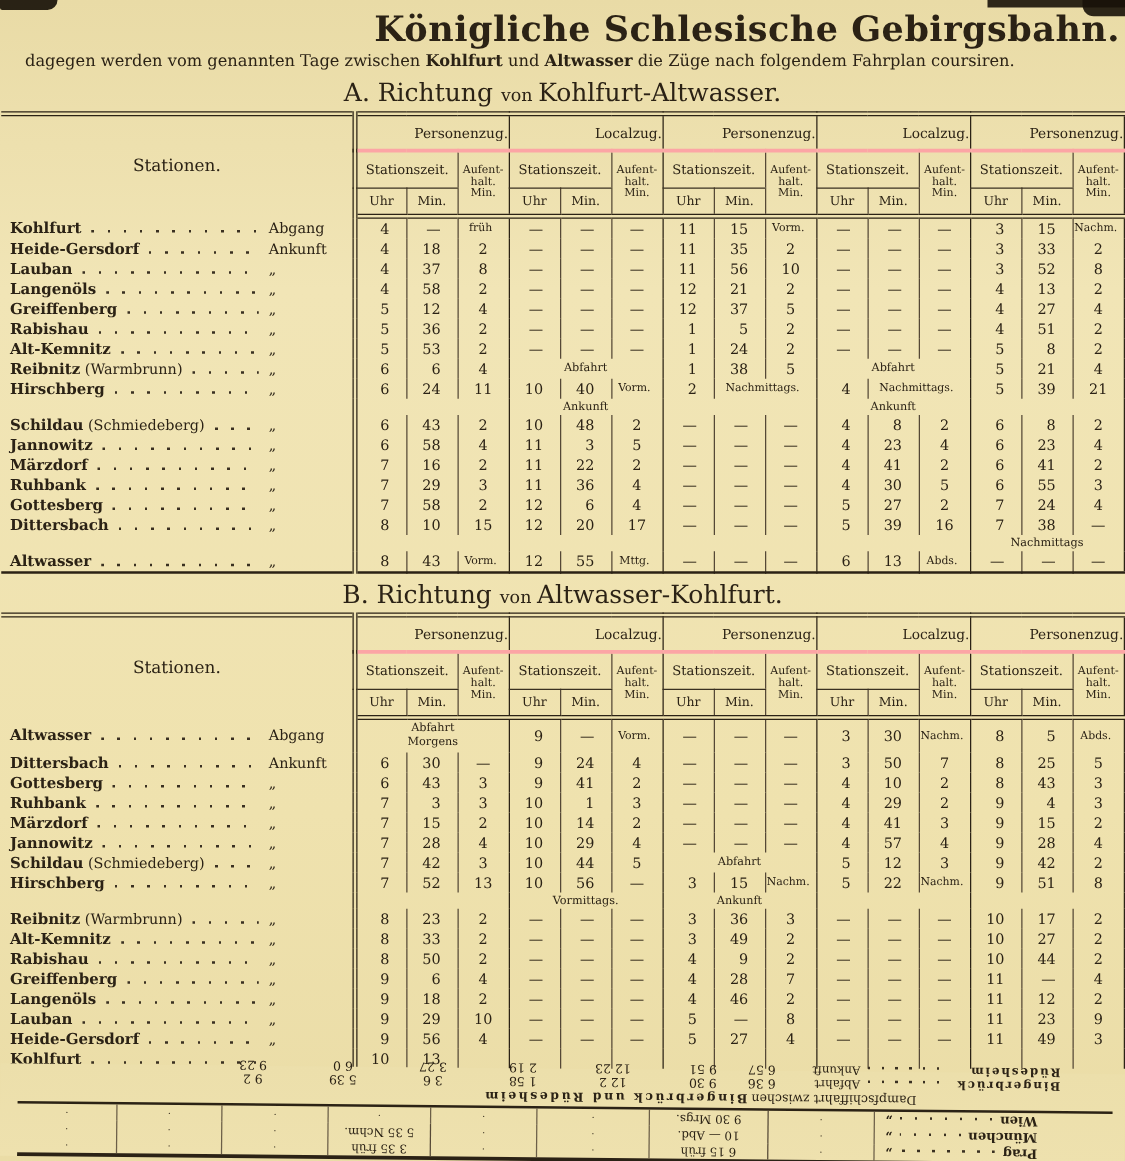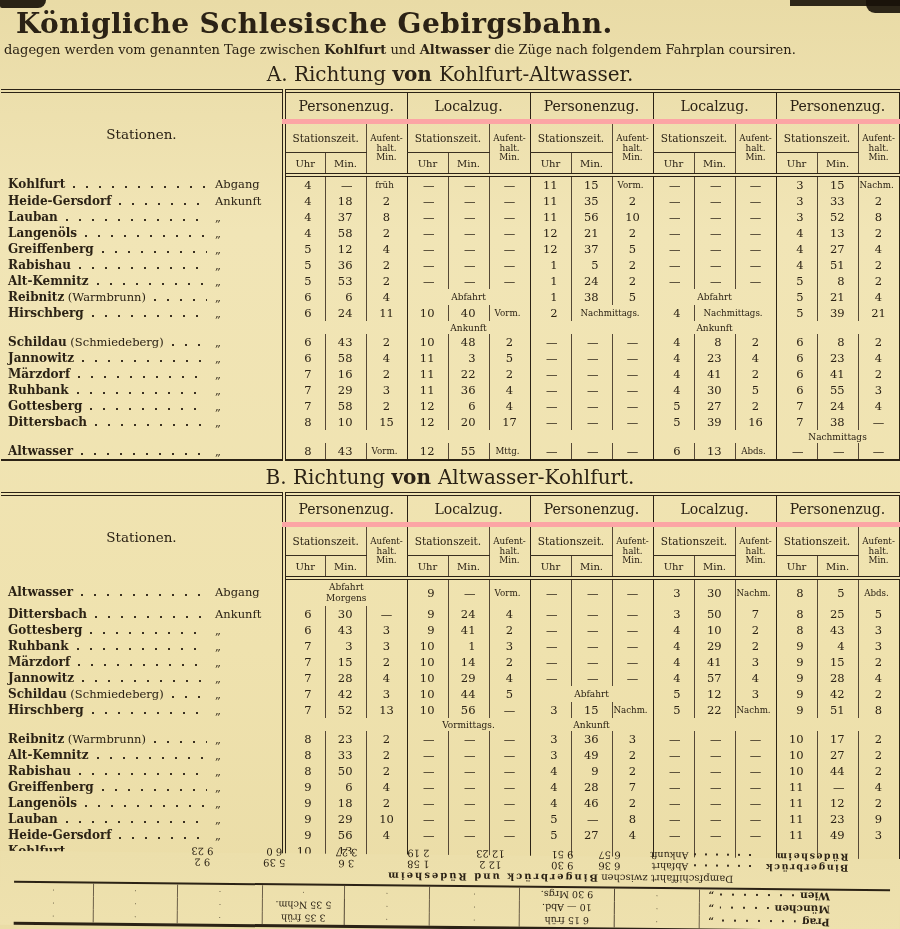--- a/index.html
+++ b/index.html
@@ -9,38 +9,38 @@
     color:#2b2215;
     font-family:"DejaVu Serif","Liberation Serif",serif;
   }
   .bld{font-weight:bold}
   
   .art{position:absolute;background:#181209;z-index:9}
   .art.tl{top:0;left:0;width:46px;height:8px;border-radius:0 0 8px 2px;opacity:.92}
   .art.tr{top:0;right:0;width:110px;height:6px;opacity:.9}
   .art.tr2{top:0;right:0;width:34px;height:13px;border-radius:0 0 0 9px;opacity:.9}
 
-  h1{margin:7px 16px 2px;text-align:left;font-size:28px;letter-spacing:.4px;font-weight:bold}
+  h1{margin:7px 4px 2px;text-align:right;font-size:28px;letter-spacing:.4px;font-weight:bold}
   .intro{font-size:13px;line-height:16px}
   .intro-line{white-space:nowrap}
   .sec{margin:4px 0 3px;text-align:center;font-size:20px;white-space:nowrap}
   .sec span{font-weight:normal}
-  .sec span.vn{font-weight:bold;font-size:20px}
+  .sec span.vn{font-weight:normal;font-size:14px}
 
   table{border-collapse:collapse;table-layout:fixed;width:898px;margin:0 1px;
         border-top:4px double #2b2215;border-right:1.5px solid #2b2215}
   table.tA{border-bottom:2.5px solid #2b2215}
   col.cst{width:283px}
   col.cn{width:41px}
   th{font-weight:normal;padding:0;white-space:nowrap}
   td{padding:0;white-space:nowrap}
   .gs{border-left:1.6px solid #2b2215}
   .thin{border-left:1px solid #554836}
   .st-h{font-size:13.5px;text-align:center;border-right:4px double #2b2215}
-  .gname{font-size:14px;height:26px;text-align:center;border-bottom:5px solid #fca5a5}
+  .gname{font-size:11px;height:26px;text-align:right;border-bottom:3px solid #fca5a5}
   .sz{font-size:10.5px;height:28px;text-align:center;border-bottom:1px solid #3a3021;vertical-align:middle}
   .auf{font-size:8.8px;line-height:1.12;vertical-align:middle;border-bottom:4px double #2b2215}
   .uh{font-size:10px;height:20px;text-align:center;border-bottom:4px double #2b2215}
 
   tbody td{font-size:11.5px;height:16px}
   tr.tall td{height:26px}
   td.u,td.m{text-align:right;padding-right:13px}
   td.a{text-align:center}
   td.sm,.sm{font-size:8.7px !important;padding-right:4px}
   td.station{border-right:4px double #2b2215}
@@ -84,21 +84,21 @@
 </style>
 </head>
 <body>
 
 <div class="art tl"></div>
 <div class="art tr"></div>
 <div class="art tr2"></div>
 
 <h1>Königliche Schlesische Gebirgsbahn.</h1>
 <div class="intro" id="intro">
-    <div class="intro-line" style="padding-left: 4px;"><span>dagegen werden vom genannten Tage zwischen </span><span class="bld">Kohlfurt</span><span> und </span><span class="bld">Altwasser</span><span> die Züge nach folgendem Fahrplan coursiren.</span></div>
+    <div class="intro-line" style="padding-left: 20px;"><span>dagegen werden vom genannten Tage zwischen </span><span class="bld">Kohlfurt</span><span> und </span><span class="bld">Altwasser</span><span> die Züge nach folgendem Fahrplan coursiren.</span></div>
   </div>
 
 <div class="sec" id="secA"><span class="bld">A. Richtung </span><span class=" vn">von </span><span class="bld">Kohlfurt-Altwasser.</span></div>
 <table class="tA" id="tableA">
     <colgroup>
       <col class="cst">
       <col class="cn">
       <col class="cn">
       <col class="cn">
       <col class="cn">

